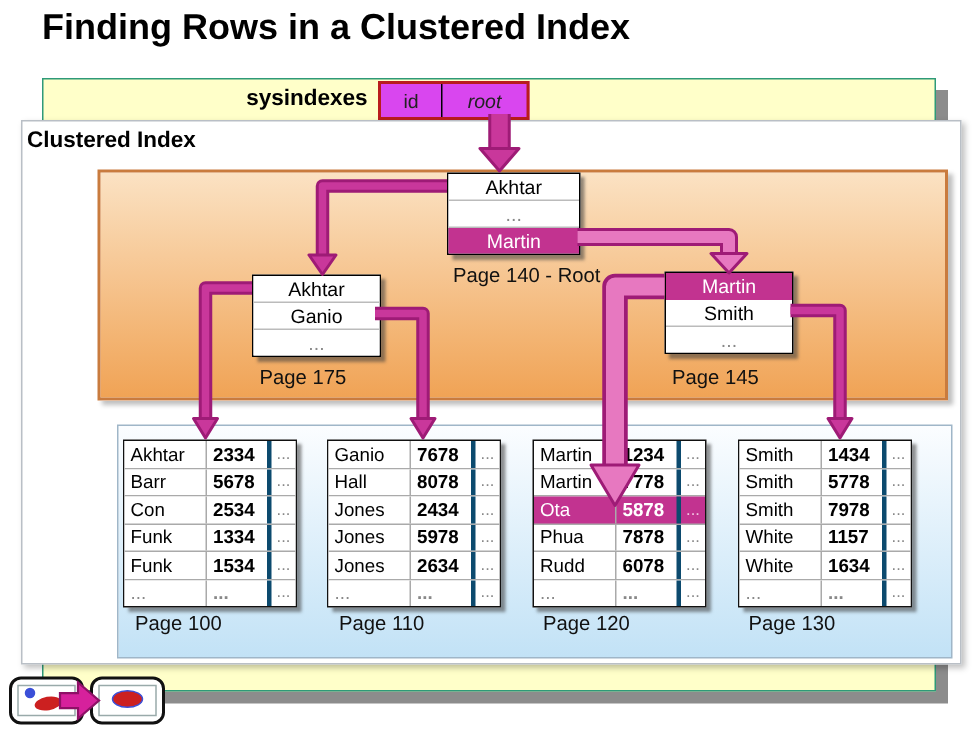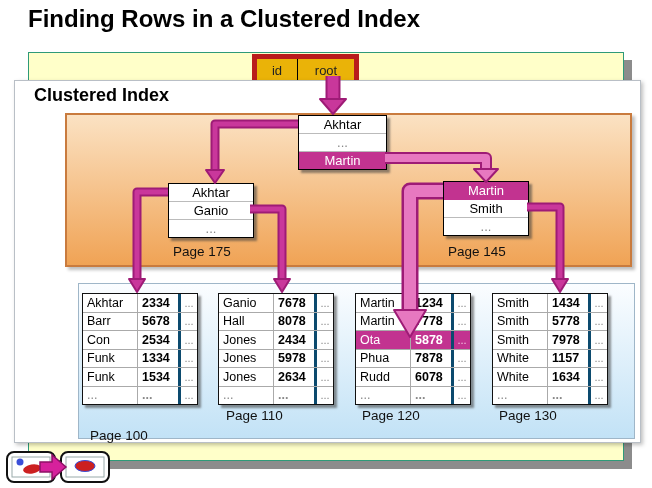--- a/index.html
+++ b/index.html
@@ -11,28 +11,28 @@
   html,body{margin:0;padding:0;background:#fff;}
   .stage{position:relative;width:652px;height:488px;background:#fff;overflow:hidden;
          font-family:"Liberation Sans","DejaVu Sans",sans-serif;color:#000;}
   .title{position:absolute;left:28px;top:5px;font-size:24px;font-weight:bold;letter-spacing:0px;text-align:center;}
   .yellow-band{position:absolute;left:28px;top:52px;width:594px;height:407px;
       background:var(--yellow-bg);border:1px solid var(--yellow-border);
       box-shadow:8px 8px 0 #8C8C8C;}
   .sys-label{position:absolute;left:140px;top:57px;width:105px;text-align:right;
       font-size:15px;font-weight:bold;}
   .sys-table{position:absolute;left:252px;top:54px;height:22px;display:flex;
-      background:#eab308;border:5px solid #b91c1c;}
+      background:#d946ef;border:2px solid #b91c1c;}
   .sys-cell{display:flex;align-items:center;justify-content:center;font-size:13px;color:#222;
       border-right:1px solid #000;}
   .sys-cell:last-child{border-right:none;}
-  .sys-c0{width:40px;} .sys-c1{width:86px;} .sys-c2{width:56px;}
+  .sys-c0{width:40px;} .sys-c1{width:86px;} .sys-c2{width:56px;font-style:italic;}
   .white-box{position:absolute;left:14px;top:80px;width:625px;height:361px;background:#fff;
       border:1px solid #B9BFC6;box-shadow:2px 2px 4px rgba(0,0,0,.25);}
-  .ci-label{position:absolute;left:34px;top:85px;font-size:18px;font-weight:bold;}
+  .ci-label{position:absolute;left:18px;top:85px;font-size:15px;font-weight:bold;}
   .orange-box{position:absolute;left:65px;top:113px;width:563px;height:150px;
       background:linear-gradient(180deg,var(--orange-top),var(--orange-bottom));
       border:2px solid var(--orange-border);box-shadow:3px 3px 3px rgba(0,0,0,.25);}
   
   .ibox{position:absolute;width:87px;background:#fff;border:1px solid #000;
       box-shadow:3px 3px 2px rgba(60,60,60,.55);}
   .ibox .row{display:flex;height:17px;align-items:center;justify-content:center;
       border-bottom:1px solid #bbb;font-size:13px;background:#fff;}
   .ibox .row:last-child{border-bottom:none;}
   .ibox .row.hl{background:var(--accent);color:#fff;border-color:var(--accent);}
@@ -64,20 +64,21 @@
 </style>
 </head>
 <body>
 
 <div class="stage">
 
   <div class="title">Finding Rows in a Clustered Index</div>
 
   <div class="yellow-band"></div>
 
+  <div class="sys-label">sysindexes</div>
   <div class="sys-table">
     <span class="sys-cell sys-c0">id</span>
     <span class="sys-cell sys-c2">root</span>
   </div>
 
   <div class="white-box"></div>
   <div class="ci-label">Clustered Index</div>
 
   <div class="orange-box"></div>
 
@@ -85,20 +86,21 @@
       <div class="row">
         <span class="cell c0">Akhtar</span>
       </div>
       <div class="row">
         <span class="cell c0 dots">...</span>
       </div>
       <div class="row hl">
         <span class="cell c0">Martin</span>
       </div>
     </div>
+  <div class="page-label" style="left:302px;top:176px;">Page 140 - Root</div>
 
   <div class="ibox" style="left:168px;top:183px;width:84px;">
       <div class="row">
         <span class="cell c0">Akhtar</span>
       </div>
       <div class="row">
         <span class="cell c0">Ganio</span>
       </div>
       <div class="row">
         <span class="cell c0 dots">...</span>
@@ -243,21 +245,21 @@
         <span class="cell c1">1634</span>
         <span class="cell c2 dots">...</span>
       </div>
       <div class="row">
         <span class="cell c0 dots">...</span>
         <span class="cell c1 dots">...</span>
         <span class="cell c2 dots">...</span>
       </div>
     </div>
 
-  <div class="page-label" style="left:90px;top:428px;">Page 100</div>
+  <div class="page-label" style="left:90px;top:408px;">Page 100</div>
   <div class="page-label" style="left:226px;top:408px;">Page 110</div>
   <div class="page-label" style="left:362px;top:408px;text-align:right;">Page 120</div>
   <div class="page-label" style="left:499px;top:408px;">Page 130</div>
 
   <svg class="arrows" viewBox="0 0 652 488" xmlns="http://www.w3.org/2000/svg">
 
     <g>
       <path class="a-outer" stroke-width="15" d="M333,76 L333,100"></path>
       <path class="a-thin-in" stroke-width="11" d="M333,76 L333,100"></path>
       <polygon class="a-head-mid" points="333,114 320,99 346,99"></polygon>

